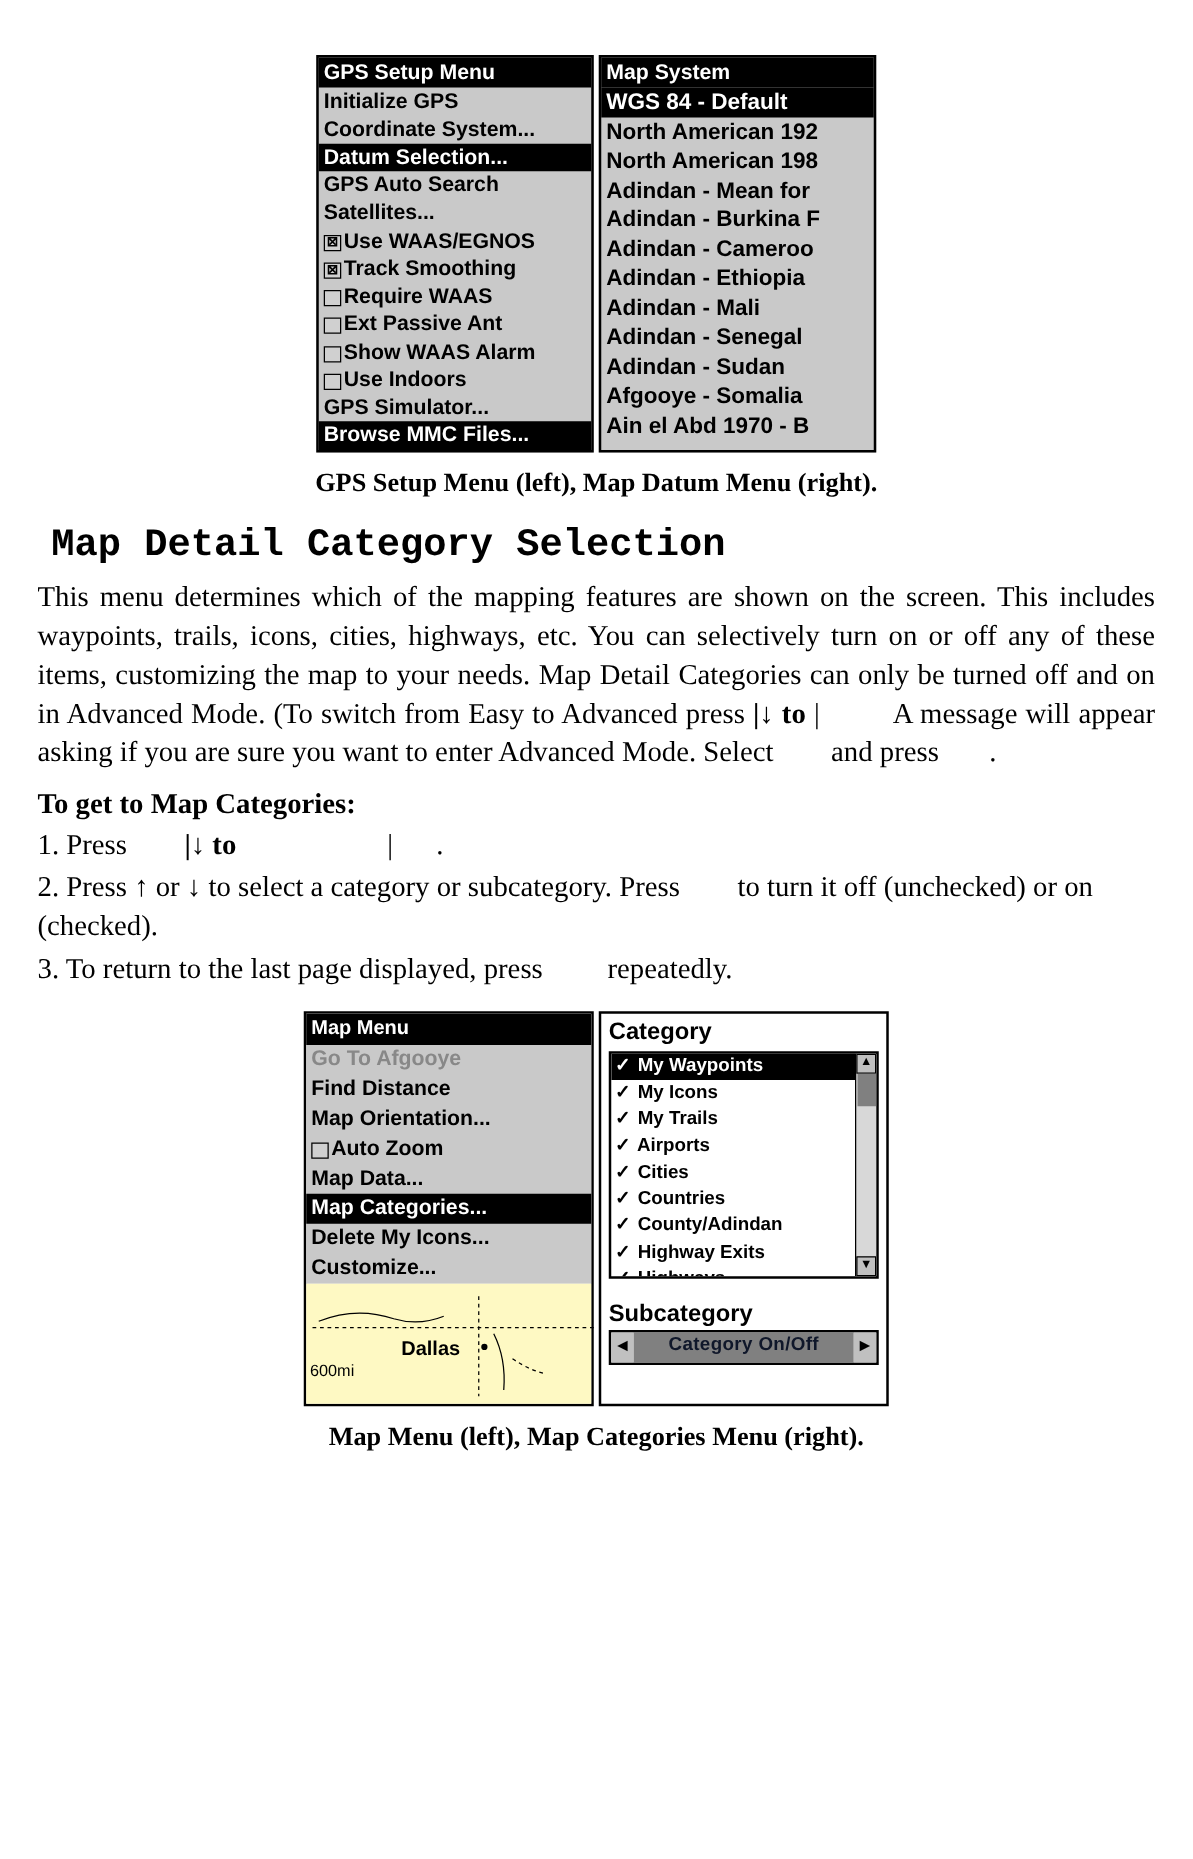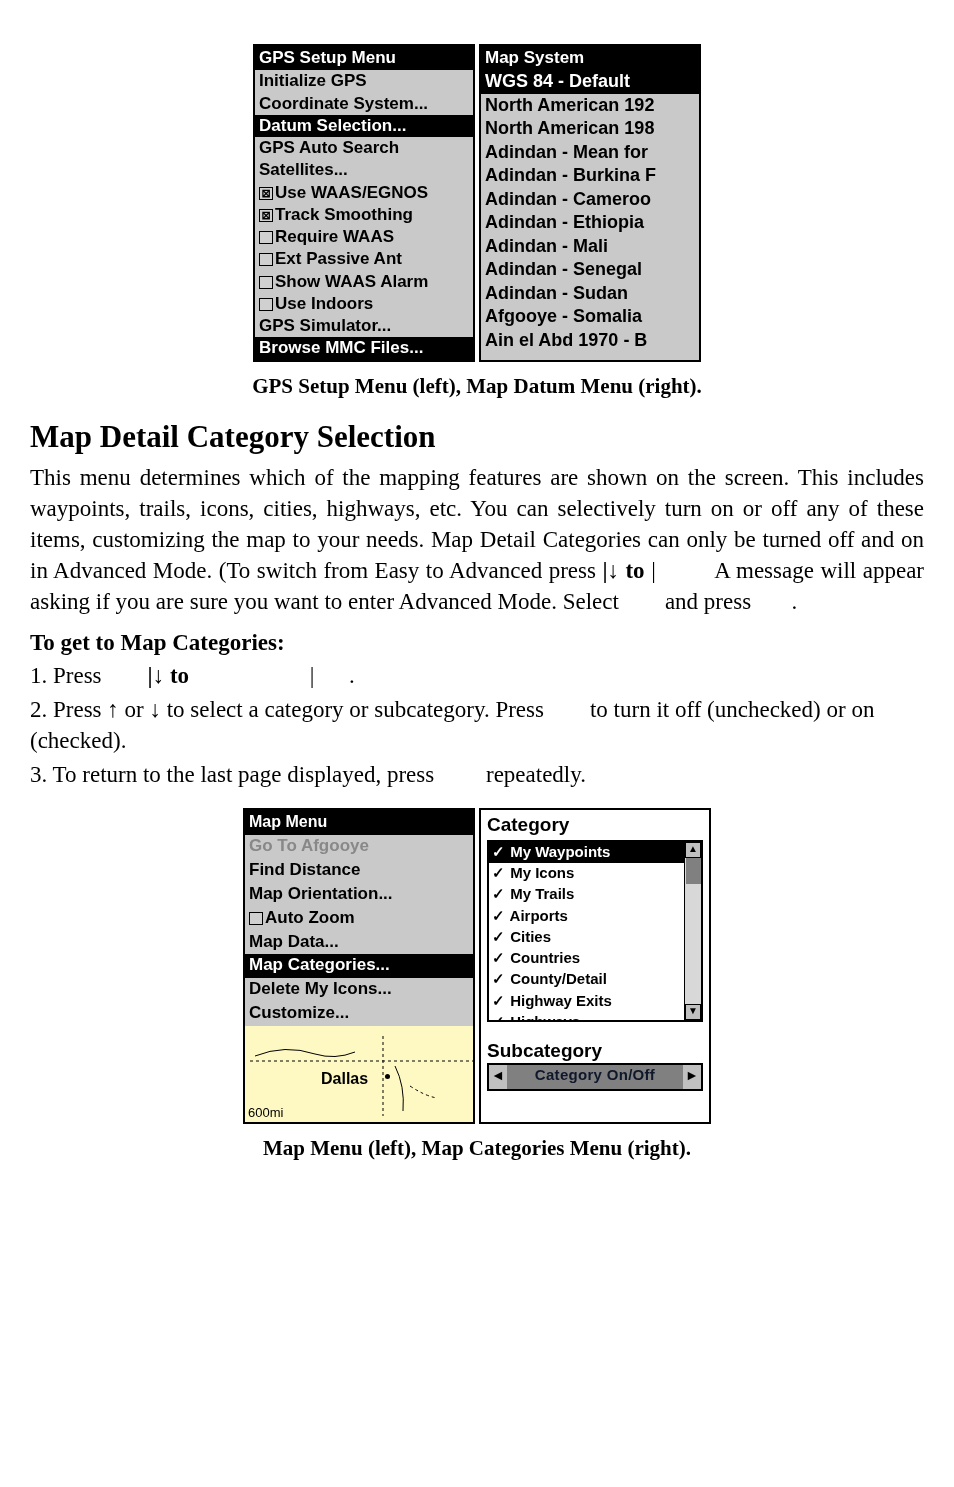--- a/index.html
+++ b/index.html
@@ -70,24 +70,24 @@
   .panel.right .item {
     font-size: 18px;
   }
   .caption {
     font-family: 'Century Schoolbook', Georgia, serif;
     font-weight: bold;
     font-size: 21px;
     margin: 10px 0 16px 0;
   }
   h1.sect {
-    font-family: Liberation Serif, serif;
+    font-family: Liberation Mono, monospace;
     font-size: 31px;
     font-weight: bold;
-    margin: 6px 0 4px 0;
+    margin: 6px 0 4px 11px;
   }
   p {
     margin: 2px 0 10px 0;
     text-align: justify;
   }
   .arrow-sym {
     font-weight: bold;
   }
   .subhead {
     font-weight: bold;
@@ -128,21 +128,21 @@
     font-weight: bold;
     font-size: 16px;
   }
   .map-area .dot {
     position:absolute;
     left:140px;
     top:48px;
     width:5px;height:5px;background:#000;border-radius:50%;
   }
   .map-area .scale {
-    position:absolute; left:3px; bottom:1px; font-size:13px; font-weight:normal;
+    position:absolute; left:3px; bottom:18px; font-size:13px; font-weight:normal;
   }
   .panel2.right {
     background: #fff;
   }
   .cat-head {
     font-family: Arial, sans-serif;
     font-weight: bold;
     font-size: 19px;
     padding: 2px 6px;
     border-bottom: 0;
@@ -297,21 +297,21 @@
     <div class="panel2 right">
       <div class="cat-head">Category</div>
       <div class="cat-list">
         <div id="catlist-items" style="margin-right:16px;">
             <div class="citem sel"><span class="check">✓</span><span> My Waypoints</span></div>
             <div class="citem"><span class="check">✓</span><span> My Icons</span></div>
             <div class="citem"><span class="check">✓</span><span> My Trails</span></div>
             <div class="citem"><span class="check">✓</span><span> Airports</span></div>
             <div class="citem"><span class="check">✓</span><span> Cities</span></div>
             <div class="citem"><span class="check">✓</span><span> Countries</span></div>
-            <div class="citem"><span class="check">✓</span><span> County/Detail</span></div>
+            <div class="citem"><span class="check">✓</span><span> County/Adindan</span></div>
             <div class="citem"><span class="check">✓</span><span> Highway Exits</span></div>
             <div class="citem"><span class="check">✓</span><span> Highways</span></div>
           </div>
         <div class="scrollbar">
           <div class="sbtn">▲</div>
           <div style="position:absolute;bottom:0;">
               <div class="sbtn">▼</div>
             </div>
           <div style="position:absolute;top:16px;left:1px;right:0;height:26px;background:#808080;"></div>
         </div>

